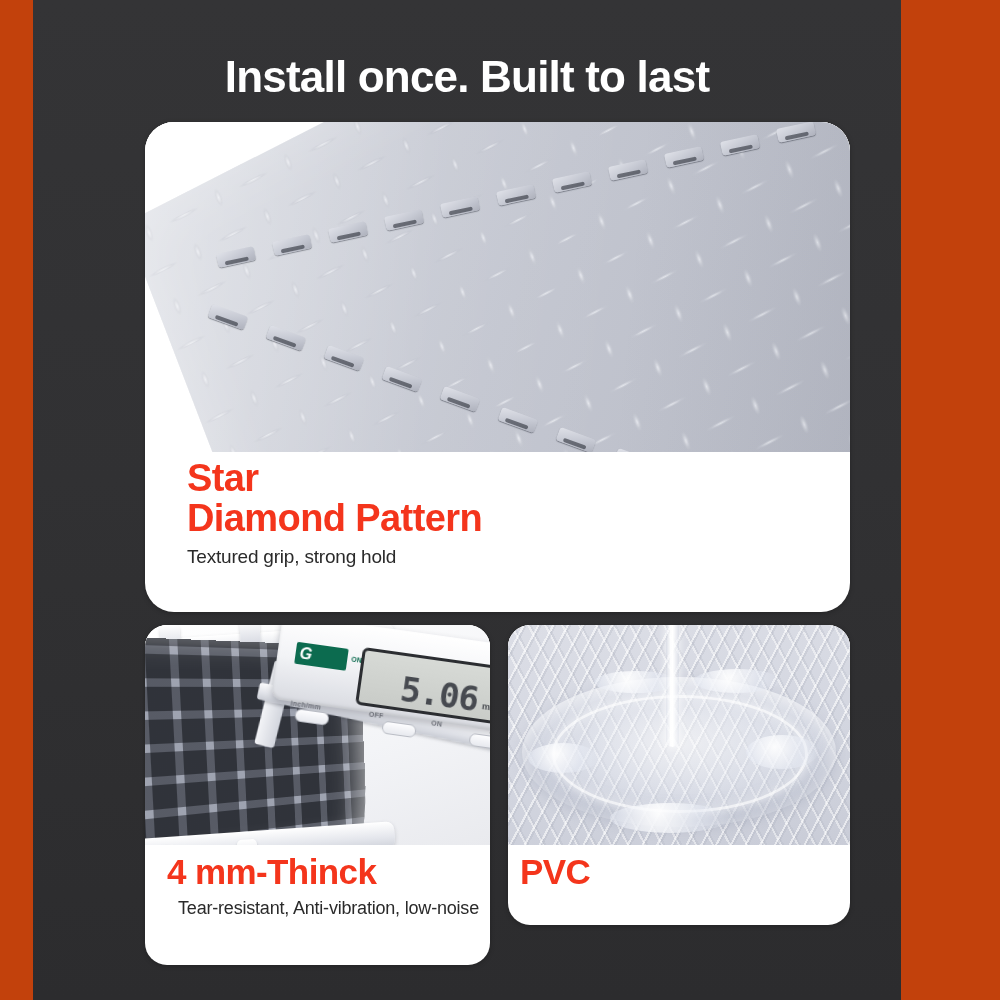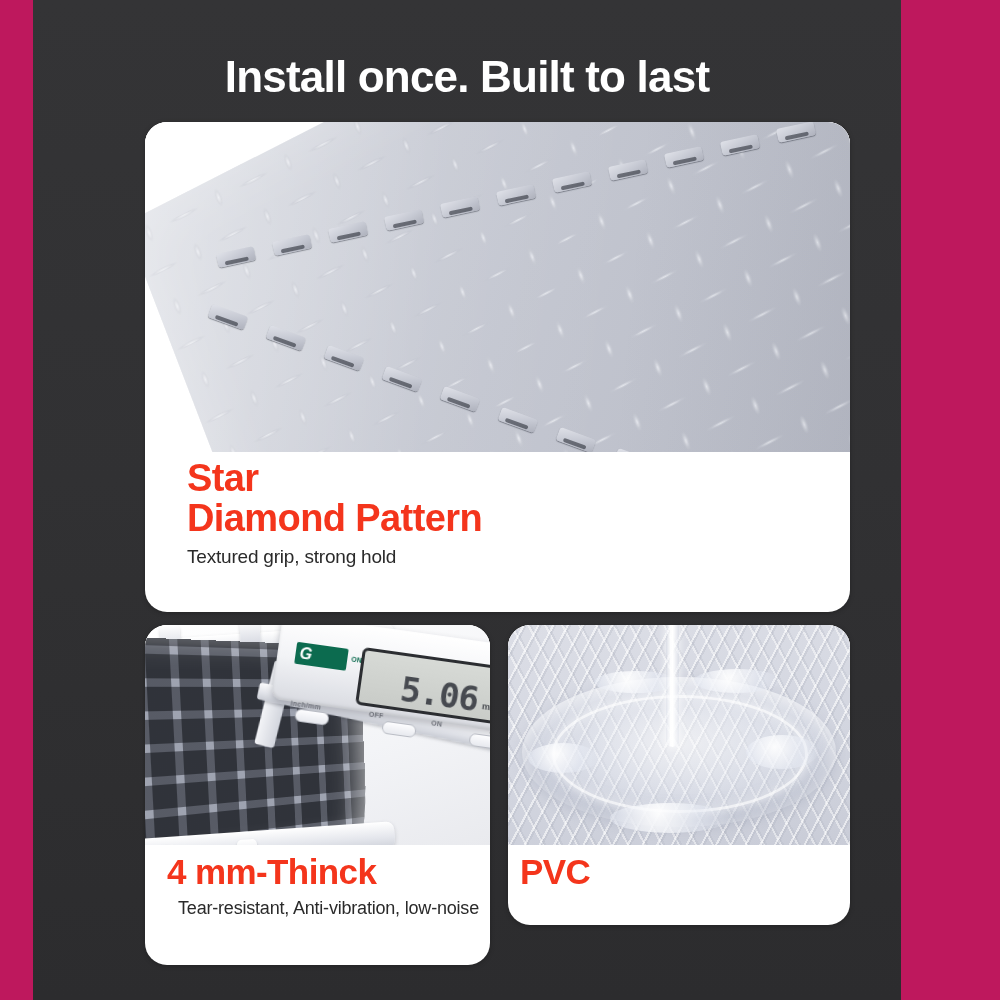--- a/index.html
+++ b/index.html
@@ -10,21 +10,21 @@
   }
   body {
     font-family: "Liberation Sans", sans-serif;
     -webkit-font-smoothing: antialiased;
   }
 
   #page {
     position: relative;
     width: 1000px;
     height: 1000px;
-    background: #be185d;
+    background: #c2410c;
     overflow: hidden;
   }
 
   
   .dark-panel {
     position: absolute;
     left: 33px;
     top: 0px;
     width: 868px;
     height: 1000px;
@@ -54,20 +54,21 @@
     border-radius: 22px;
     overflow: hidden;
     box-shadow: 0 1px 5px rgba(0,0,0,0.25);
   }
 
   .card-hero {
     left: 145px;
     top: 122px;
     width: 705px;
     height: 490px;
+    border-radius: 29px;
   }
   .card-bl {
     left: 145px;
     top: 625px;
     width: 345px;
     height: 340px;
   }
   .card-br {
     left: 508px;
     top: 625px;

